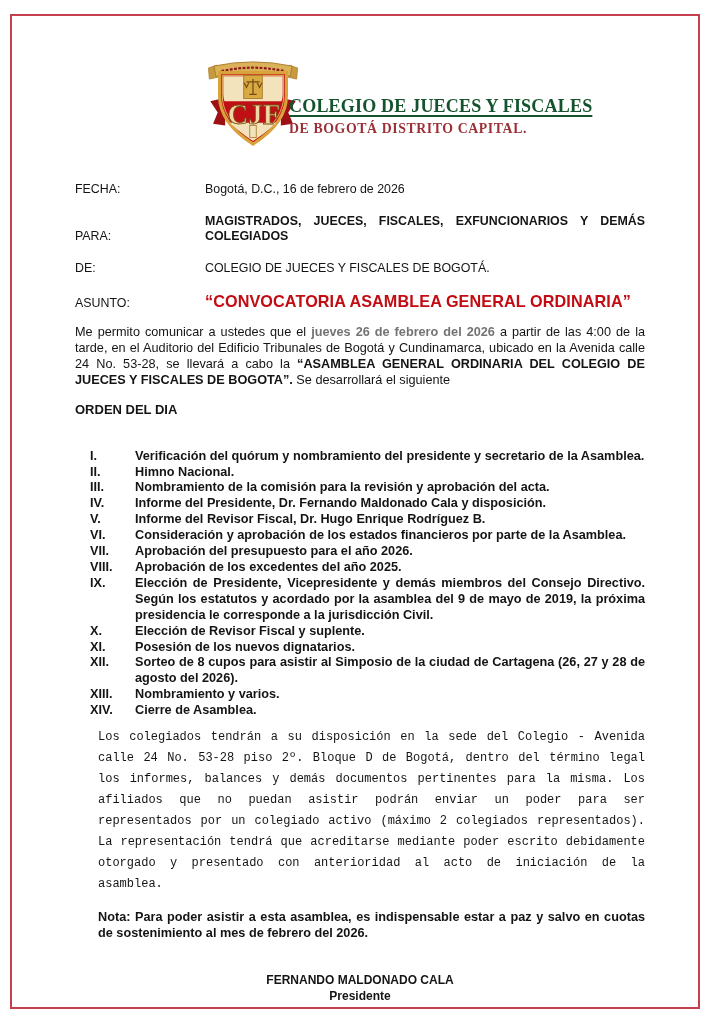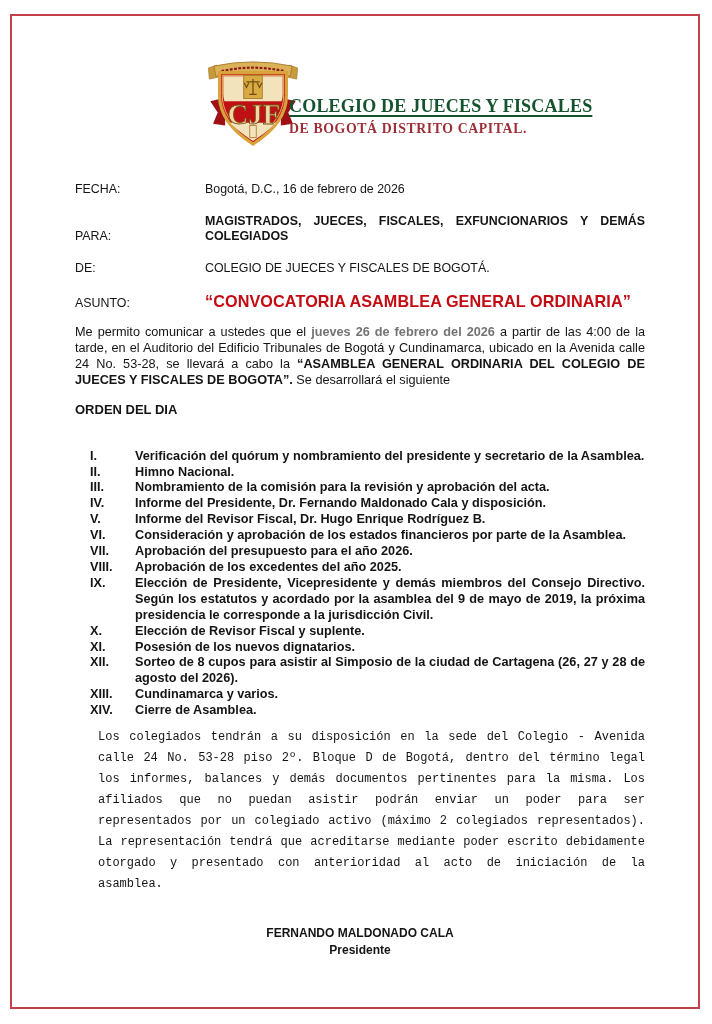--- a/index.html
+++ b/index.html
@@ -168,29 +168,30 @@
       <li class="agenda-item">
           <span class="agenda-numeral">XI.</span>
           <span class="agenda-text">Posesión de los nuevos dignatarios.</span>
         </li>
       <li class="agenda-item">
           <span class="agenda-numeral">XII.</span>
           <span class="agenda-text">Sorteo de 8 cupos para asistir al Simposio de la ciudad de Cartagena (26, 27 y 28 de agosto del 2026).</span>
         </li>
       <li class="agenda-item">
           <span class="agenda-numeral">XIII.</span>
-          <span class="agenda-text">Cundinamarca y varios.</span>
+          <span class="agenda-text">Nombramiento y varios.</span>
         </li>
       <li class="agenda-item">
           <span class="agenda-numeral">XIV.</span>
           <span class="agenda-text">Cierre de Asamblea.</span>
         </li>
     </ol>
 
     <p class="closing-para">Los colegiados tendrán a su disposición en la sede del Colegio -  Avenida calle 24 No. 53-28 piso 2º. Bloque D de Bogotá, dentro del término legal los informes, balances y demás documentos pertinentes para la misma.  Los afiliados que no puedan asistir podrán enviar un poder para ser representados por un colegiado activo (máximo 2 colegiados representados). La representación tendrá que acreditarse mediante poder escrito debidamente otorgado y presentado con anterioridad al acto de iniciación de la asamblea.</p>
+    <p class="note-para">Nota: Para poder asistir a esta asamblea, es indispensable estar a paz y salvo en cuotas de sostenimiento al mes de febrero  del 2026.</p>
 
     <div class="signature">
       <div>FERNANDO MALDONADO CALA</div>
       <div>Presidente</div>
     </div>
 
   </div>
 </div>
 
 </body></html>

